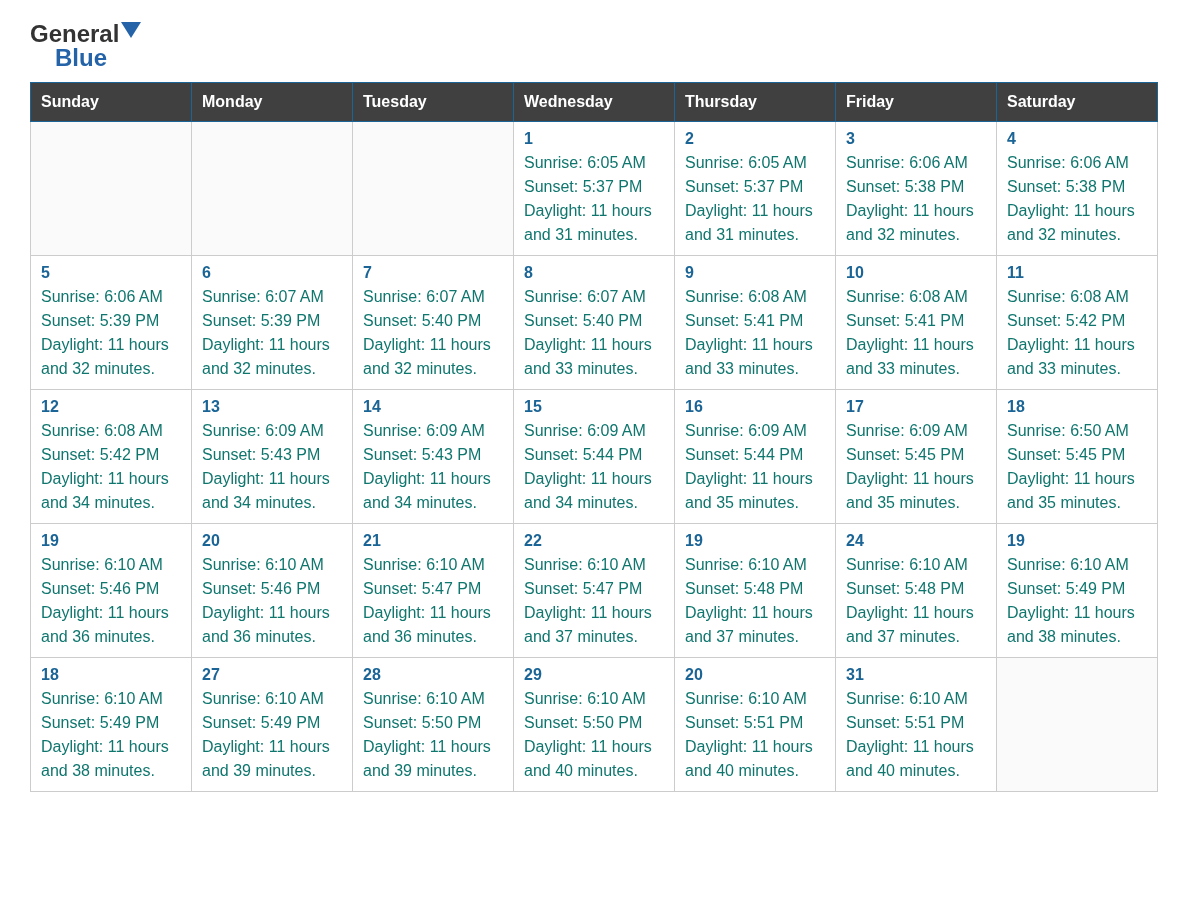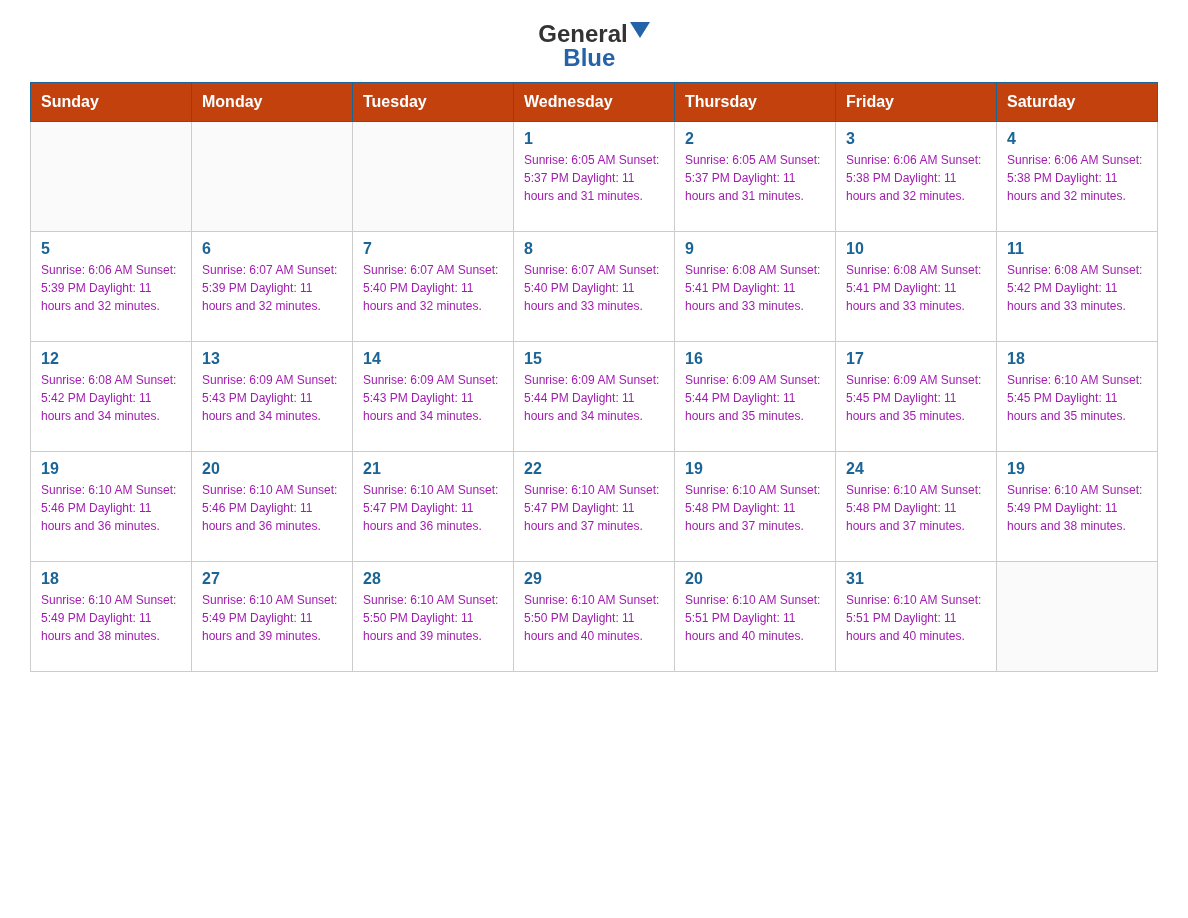--- a/index.html
+++ b/index.html
@@ -5,21 +5,21 @@
     * { margin: 0; padding: 0; box-sizing: border-box; }
     body {
       font-family: Arial, sans-serif;
       background: #ffffff;
       width: 1188px;
       min-height: 918px;
       padding: 20px 30px;
     }
     .header {
       display: flex;
-      justify-content: center;
+      justify-content: flex-start;
       align-items: flex-start;
       margin-bottom: 10px;
     }
     .title-section {
       text-align: right;
     }
     .month-title {
       font-size: 52px;
       font-weight: bold;
       color: #222;
@@ -29,21 +29,21 @@
       font-size: 22px;
       color: #444;
       margin-top: 4px;
     }
     .calendar {
       width: 100%;
       border-collapse: collapse;
       margin-top: 8px;
     }
     .calendar th {
-      background-color: #c2410c;
+      background-color: #404040;
       color: #ffffff;
       font-size: 16px;
       font-weight: bold;
       padding: 10px 10px;
       text-align: left;
       border: 1px solid #1a6496;
     }
     .calendar td {
       border: 1px solid #ccc;
       vertical-align: top;
@@ -52,22 +52,22 @@
       height: 110px;
     }
     .day-number {
       font-size: 16px;
       font-weight: bold;
       color: #1a6496;
       display: block;
       margin-bottom: 3px;
     }
     .day-info {
-      font-size: 12px;
-      color: #a21caf;
+      font-size: 16px;
+      color: #0f766e;
       line-height: 1.5;
     }
     .empty-cell {
       background: #fafafa;
     }
     .logo-wrapper {
       display: flex;
       flex-direction: column;
     }
   </style>
@@ -210,21 +210,21 @@
 Daylight: 11 hours and 35 minutes.</div>
         </td>
         <td>
           <span class="day-number">17</span>
           <div class="day-info">Sunrise: 6:09 AM
 Sunset: 5:45 PM
 Daylight: 11 hours and 35 minutes.</div>
         </td>
         <td>
           <span class="day-number">18</span>
-          <div class="day-info">Sunrise: 6:10 AM
+          <div class="day-info">Sunrise: 6:50 AM
 Sunset: 5:45 PM
 Daylight: 11 hours and 35 minutes.</div>
         </td>
       </tr>
       <tr>
         <td>
           <span class="day-number">19</span>
           <div class="day-info">Sunrise: 6:10 AM
 Sunset: 5:46 PM
 Daylight: 11 hours and 36 minutes.</div>

